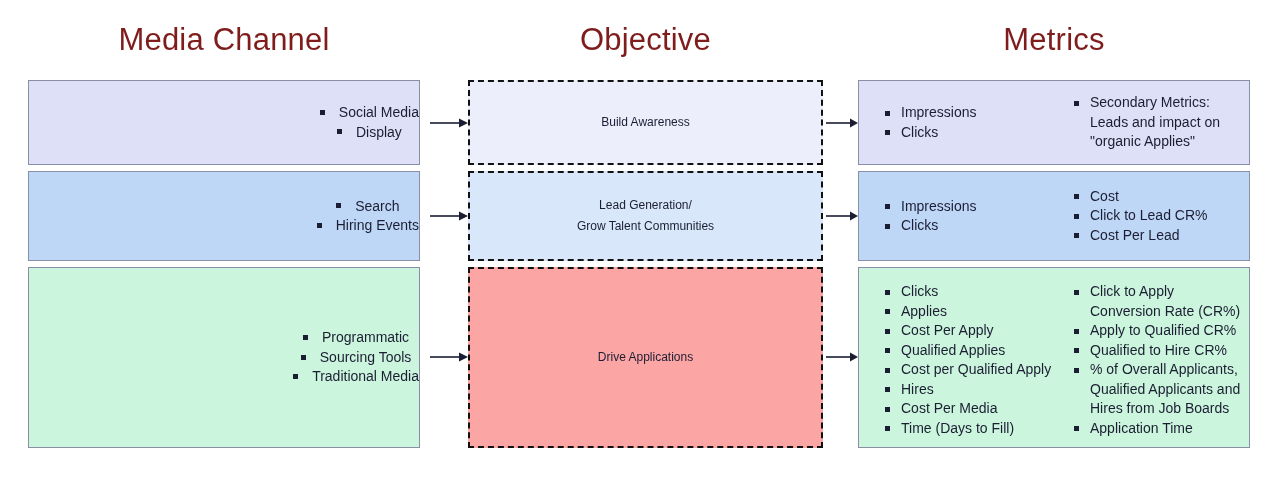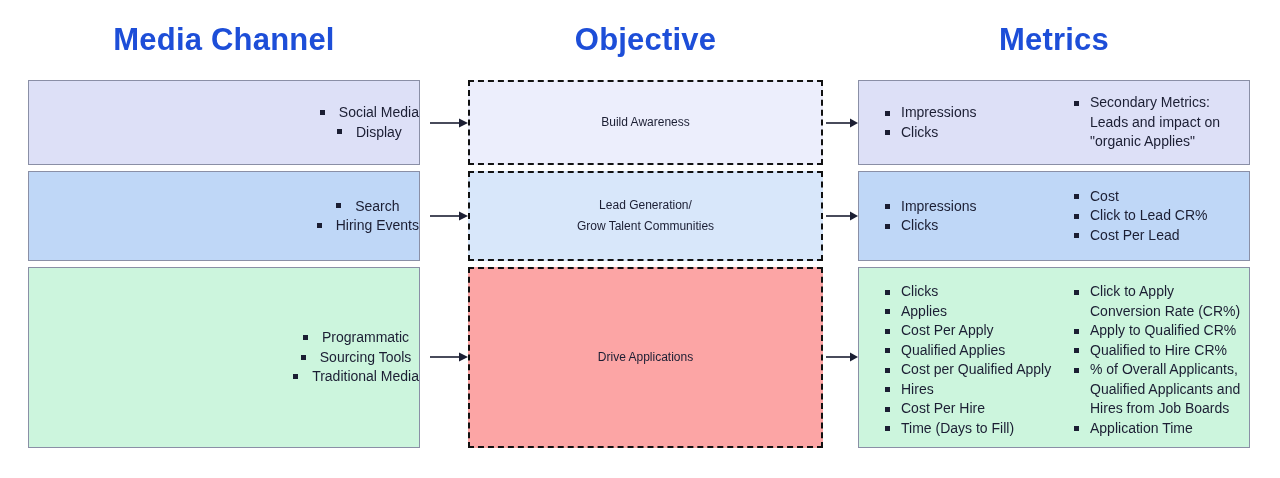--- a/index.html
+++ b/index.html
@@ -19,23 +19,23 @@
     position: relative;
     width: 1280px;
     height: 478px;
   }
 
   
   .col-title {
     position: absolute;
     text-align: center;
     font-size: 31px;
-    font-weight: 700;
+    font-weight: 400;
     letter-spacing: 0.2px;
-    color: #1d4ed8;
+    color: #7f1d1d;
     line-height: 1;
   }
   #title-media   { left: 28px;  top: 24px; width: 392px; }
   #title-objective { left: 468px; top: 24px; width: 355px; }
   #title-metrics { left: 858px; top: 24px; width: 392px; }
 
   
   .box {
     position: absolute;
     box-sizing: border-box;
@@ -267,21 +267,21 @@
   <div class="box solid fill-green-strong" id="metrics-3">
     <div class="metrics-cols top-align">
       <div class="mcol left">
         <ul class="bullets">
           <li>Clicks</li>
           <li>Applies</li>
           <li>Cost Per Apply</li>
           <li>Qualified Applies</li>
           <li>Cost per Qualified Apply</li>
           <li>Hires</li>
-          <li>Cost Per Hire</li>
+          <li>Cost Per Media</li>
           <li>Time (Days to Fill)</li>
         </ul>
       </div>
       <div class="mcol right">
         <ul class="bullets">
           <li>Click to Apply Conversion Rate (CR%)</li>
           <li>Apply to Qualified CR%</li>
           <li>Qualified to Hire CR%</li>
           <li>% of Overall Applicants, Qualified Applicants and Hires from Job Boards</li>
           <li>Application Time</li>

